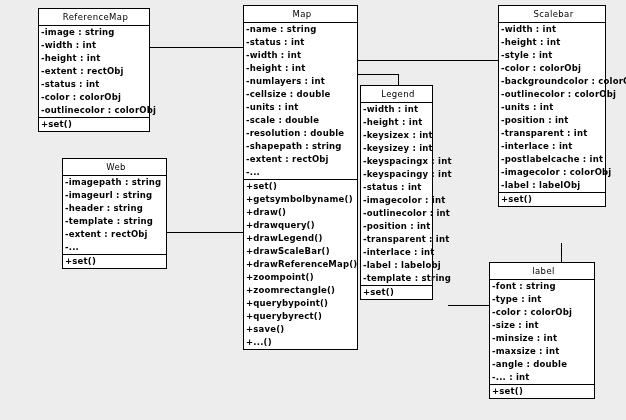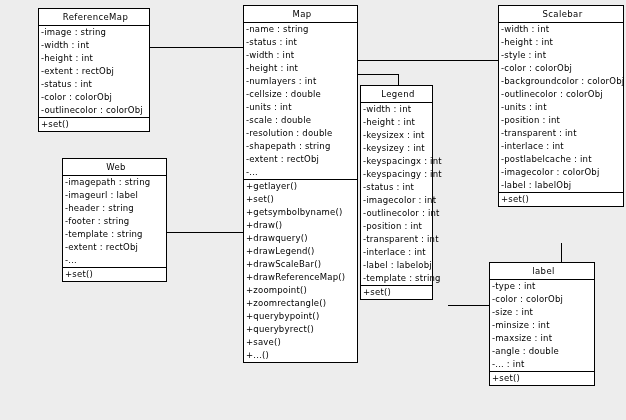--- a/index.html
+++ b/index.html
@@ -41,20 +41,21 @@
   .class-title {
     text-align: center;
     padding: 3px 2px 3px 5px;
     border-bottom: 1px solid #000;
     font-size: 8.5px;
     letter-spacing: 0.4px;
     white-space: nowrap;
   }
   .compartment {
     padding: 0;
+    font-weight: bold;
   }
   .compartment.attributes {
     border-bottom: 1px solid #000;
   }
   .member {
     padding: 1px 1px 1px 2px;
     white-space: nowrap;
     overflow: visible;
     line-height: 11px;
     font-size: 8.5px;
@@ -105,38 +106,37 @@
       <div class="member">-numlayers : int</div>
       <div class="member">-cellsize : double</div>
       <div class="member">-units : int</div>
       <div class="member">-scale : double</div>
       <div class="member">-resolution : double</div>
       <div class="member">-shapepath : string</div>
       <div class="member">-extent : rectObj</div>
       <div class="member">-...</div>
     </div>
     <div class="compartment methods">
-      <div class="member">+getlayer()</div>
       <div class="member">+set()</div>
       <div class="member">+getsymbolbyname()</div>
       <div class="member">+draw()</div>
       <div class="member">+drawquery()</div>
       <div class="member">+drawLegend()</div>
       <div class="member">+drawScaleBar()</div>
       <div class="member">+drawReferenceMap()</div>
       <div class="member">+zoompoint()</div>
       <div class="member">+zoomrectangle()</div>
       <div class="member">+querybypoint()</div>
       <div class="member">+querybyrect()</div>
       <div class="member">+save()</div>
       <div class="member">+...()</div>
     </div>
   </div>
 
-  <div class="uml-class" style="left:498px; top:5px; width:126px;">
+  <div class="uml-class" style="left:498px; top:5px; width:108px;">
     <div class="class-title">Scalebar</div>
     <div class="compartment attributes">
       <div class="member">-width : int</div>
       <div class="member">-height : int</div>
       <div class="member">-style : int</div>
       <div class="member">-color : colorObj</div>
       <div class="member">-backgroundcolor : colorObj</div>
       <div class="member">-outlinecolor : colorObj</div>
       <div class="member">-units : int</div>
       <div class="member">-position : int</div>
@@ -148,23 +148,22 @@
     </div>
     <div class="compartment methods">
       <div class="member">+set()</div>
     </div>
   </div>
 
   <div class="uml-class" style="left:62px; top:158px; width:105px;">
     <div class="class-title">Web</div>
     <div class="compartment attributes">
       <div class="member">-imagepath : string</div>
-      <div class="member">-imageurl : label</div>
+      <div class="member">-imageurl : string</div>
       <div class="member">-header : string</div>
-      <div class="member">-footer : string</div>
       <div class="member">-template : string</div>
       <div class="member">-extent : rectObj</div>
       <div class="member">-...</div>
     </div>
     <div class="compartment methods">
       <div class="member">+set()</div>
     </div>
   </div>
 
   <div class="uml-class" style="left:360px; top:85px; width:73px;">
@@ -186,20 +185,21 @@
       <div class="member">-template : string</div>
     </div>
     <div class="compartment methods">
       <div class="member">+set()</div>
     </div>
   </div>
 
   <div class="uml-class" style="left:489px; top:262px; width:106px;">
     <div class="class-title">label</div>
     <div class="compartment attributes">
+      <div class="member">-font : string</div>
       <div class="member">-type : int</div>
       <div class="member">-color : colorObj</div>
       <div class="member">-size : int</div>
       <div class="member">-minsize : int</div>
       <div class="member">-maxsize : int</div>
       <div class="member">-angle : double</div>
       <div class="member">-... : int</div>
     </div>
     <div class="compartment methods">
       <div class="member">+set()</div>

